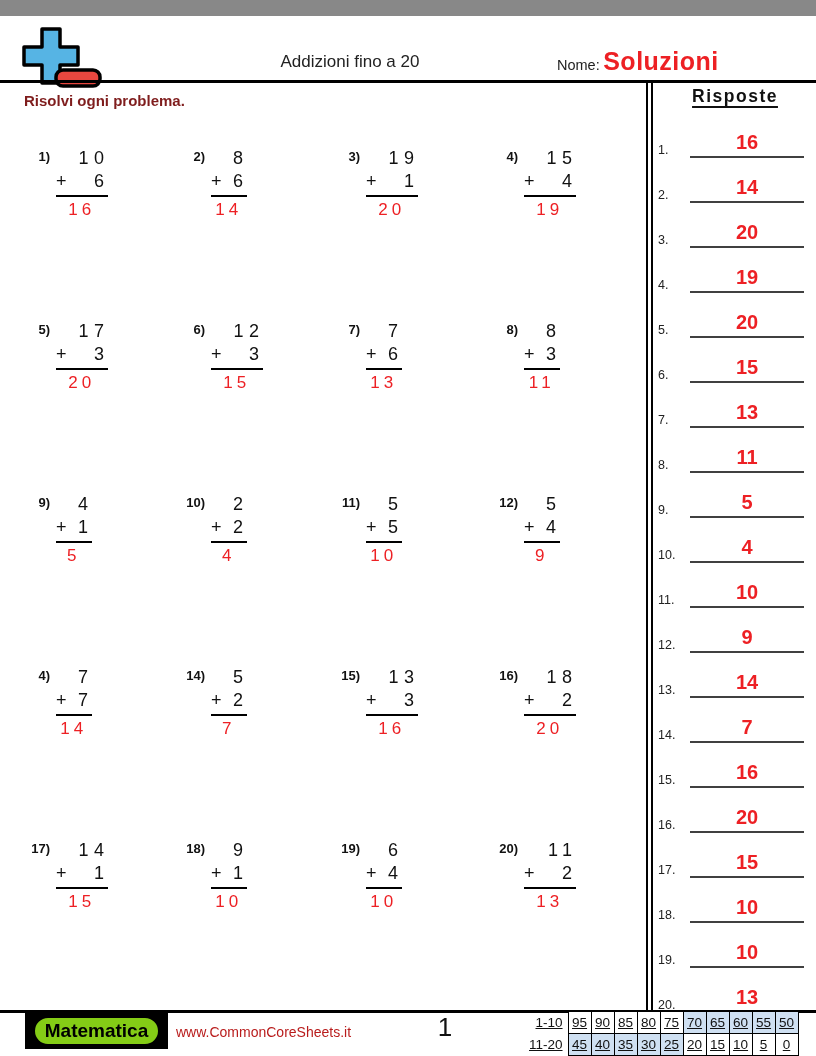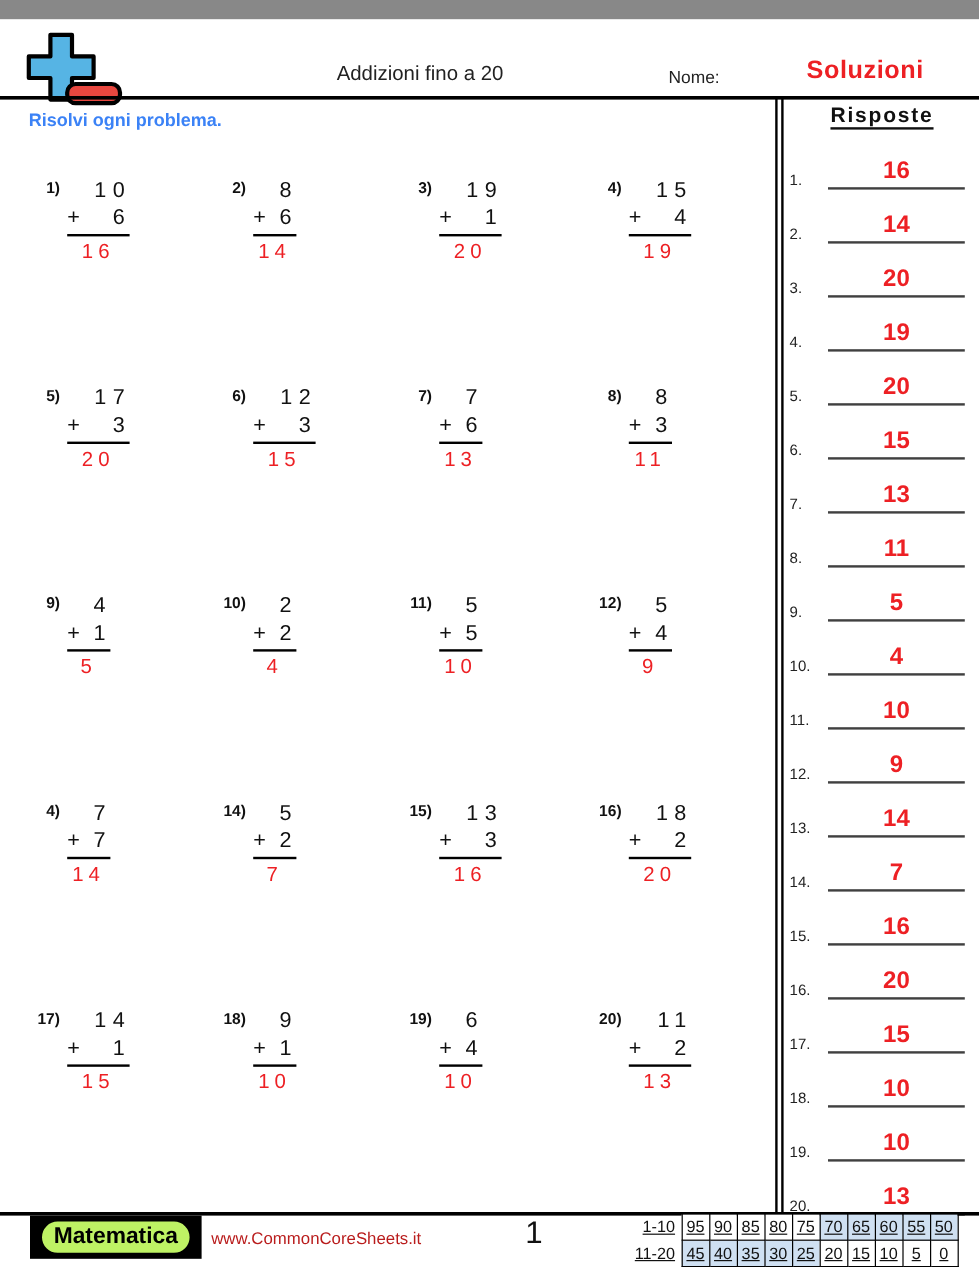--- a/index.html
+++ b/index.html
@@ -10,24 +10,24 @@
   html,body{background:#888;}
   .page{
     position:relative;width:816px;height:1056px;background:#fff;margin:16px auto;
     font-family:"Liberation Sans", sans-serif;color:#111;overflow:hidden;
   }
   
   .logo{position:absolute;left:18px;top:10px;width:92px;height:64px;}
   .page-title{position:absolute;left:240px;top:36px;width:220px;text-align:center;
     font-size:17px;color:#222;}
   .name-label{position:absolute;left:557px;top:41px;font-size:14.5px;color:#222;}
-  .name-value{position:absolute;left:646px;top:31px;width:150px;text-align:center;
-    font-size:21px;font-weight:bold;color:var(--accent_red);letter-spacing:0.5px;}
+  .name-value{position:absolute;left:586px;top:31px;width:150px;text-align:center;
+    font-size:25px;font-weight:bold;color:var(--accent_red);letter-spacing:0.5px;}
   .header-rule{position:absolute;left:0;top:64px;width:816px;height:3px;background:#000;}
-  .instruction{position:absolute;left:24px;top:76px;font-size:15px;font-weight:bold;color:#3b82f6;}
+  .instruction{position:absolute;left:24px;top:76px;font-size:15px;font-weight:bold;color:#7f1d1d;}
   
   .vdivider{position:absolute;left:646px;top:65px;height:929px;width:7px;
     border-left:2px solid #000;border-right:2px solid #000;}
   
   .answers-title{position:absolute;left:656px;top:70px;width:158px;text-align:center;
     font-size:17.5px;font-weight:bold;letter-spacing:1.5px;
     text-decoration:underline;text-underline-offset:4px;text-decoration-thickness:2px;}
   .answers-list{position:absolute;left:656px;top:100px;width:158px;}
   .arow{position:relative;height:45px;}
   .alabel{position:absolute;left:2px;bottom:4px;font-size:12.5px;color:#222;}
@@ -42,21 +42,21 @@
   .w2 .stack{width:34px;}
   .op1{text-align:right;line-height:23px;letter-spacing:0.3em;margin-right:-0.3em;padding-right:2px;}
   .op2{display:flex;justify-content:space-between;line-height:23px;}
   .op2 .opv{letter-spacing:0.3em;margin-right:-0.3em;padding-right:2px;}
   .ans{border-top:2.5px solid #000;margin-top:2px;padding-top:3px;text-align:center;
     font-size:17px;color:var(--accent_red);letter-spacing:0.25em;margin-right:-0.1em;line-height:20px;}
   
   .footer-rule{position:absolute;left:0;top:994px;width:816px;height:3px;background:#000;}
   .brand-badge{position:absolute;left:25px;top:997px;width:143px;height:36px;background:#000;
     display:flex;align-items:center;justify-content:center;}
-  .brand-pill{background:#bef264;border:2px solid #000;border-radius:15px;padding:2px 10px;
+  .brand-pill{background:#84cc16;border:2px solid #000;border-radius:15px;padding:2px 10px;
     font-size:19px;font-weight:bold;color:#000;white-space:nowrap;}
   .site-url{position:absolute;left:176px;top:1008px;font-size:14px;color:#b91c1c;}
   .page-number{position:absolute;left:420px;top:996px;width:50px;text-align:center;
     font-size:26px;color:#111;}
   .grade-table{position:absolute;left:529px;top:995px;border-collapse:collapse;}
   .grade-table td{font-size:13.5px;text-align:center;height:22px;text-decoration:underline;}
   .grade-table td.glabel{border:none;padding-right:5px;text-align:right;min-width:33px;}
   .grade-table td.gcell{border:1.5px solid #000;min-width:23px;padding:0 1px;background:#fff;}
   .grade-table td.shaded{background:var(--cell_blue);}
 </style>

